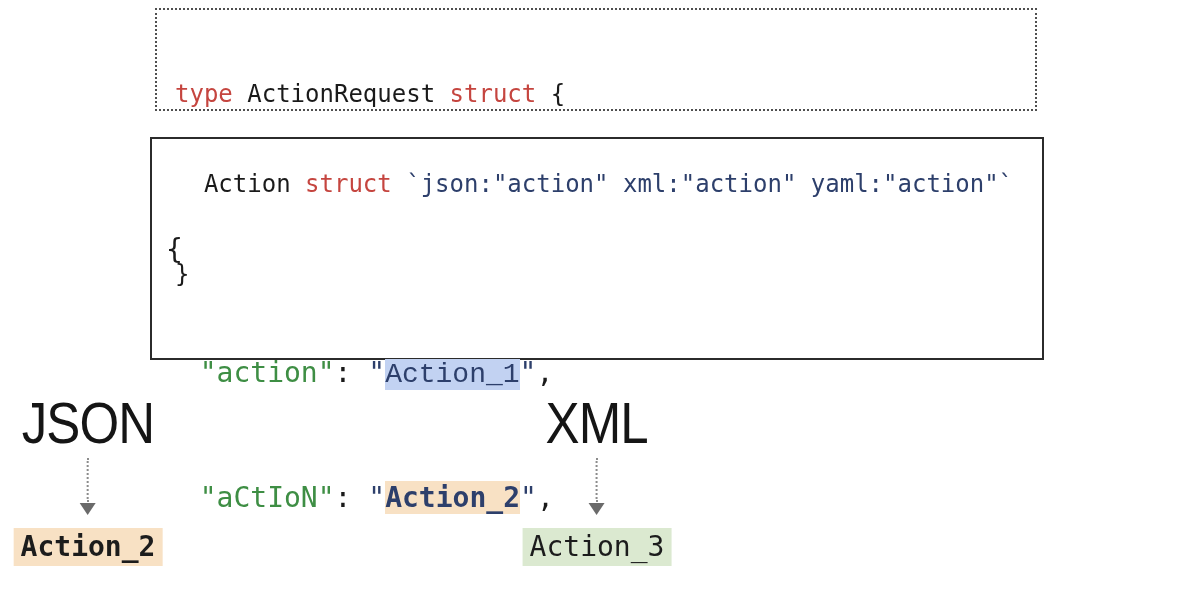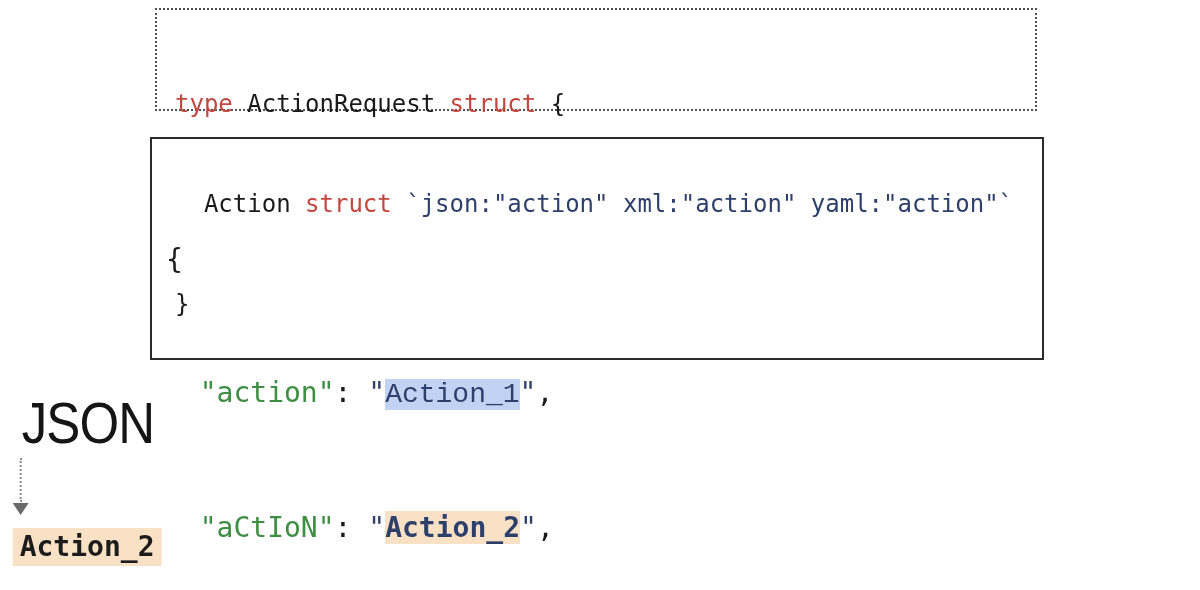--- a/index.html
+++ b/index.html
@@ -1,21 +1,21 @@
 <!DOCTYPE html>
 <html style="--code-red: #c5453f; --code-green: #3e8e44; --code-navy: #2d3f6b; --code-dark: #1a1a1a; --hl-blue: #c2d2f2; --hl-orange: #f8e1c4; --hl-green: #dbe9d0; --arrow-gray: #8c8c8c; --border-dark: #2b2b2b;"><head>
 <meta charset="utf-8">
 <style>
   html, body { margin:0; padding:0; background:#ffffff; }
   .canvas {
     position:relative; width:1200px; height:590px; background:#ffffff;
     overflow:hidden; font-family:"DejaVu Sans Mono","Liberation Mono",monospace;
   }
   .code { white-space:pre; }
-  .code-line { white-space:pre;margin-top:10px; }
+  .code-line { white-space:pre; }
 
   
   .struct-box {
     position:absolute; left:155px; top:8px; width:882px; height:103px;
     box-sizing:border-box; border:2px dotted #4f4f4f;
     padding:9px 0 0 18px; font-size:24px; line-height:30px;
   }
 
   
   .json-box {
@@ -29,21 +29,21 @@
   .tok.plain   { color:var(--code-dark,#1a1a1a); }
   .tok.navy    { color:var(--code-navy,#2d3f6b); }
   .tok.key     { color:var(--code-green,#3e8e44); }
   .hl-blue   { background:var(--hl-blue,#c2d2f2);font-family:Liberation Mono, monospace; }
   .hl-orange { background:var(--hl-orange,#f8e1c4);font-weight:bold; }
   .hl-green  { background:var(--hl-green,#dbe9d0); }
 
   
   .col {
     position:absolute; top:392px; transform:translateX(-50%);
-    display:flex; flex-direction:column; align-items:flex-start;
+    display:flex; flex-direction:column; align-items:center;
   }
   .fmt-label {
     font-family:"Liberation Sans",sans-serif; font-size:58px; line-height:62px;
     letter-spacing:-1px; color:#151515; transform:scaleX(0.88);
   }
   .arrow { margin-top:4px; display:flex; flex-direction:column; align-items:center; }
   .arrow-line { width:0; height:44px; border-left:2px dotted var(--arrow-gray,#8c8c8c); }
   .arrow-head {
     width:0; height:0; margin-top:1px;
     border-left:8px solid transparent; border-right:8px solid transparent;
@@ -75,15 +75,23 @@
 
   <div class="col" style="left:88px">
     <div class="fmt-label">JSON</div>
     <div class="arrow">
       <div class="arrow-line"></div>
       <div class="arrow-head"></div>
     </div>
     <div class="chip hl-orange">Action_2</div>
   </div>
 
+  <div class="col" style="left:597px">
+    <div class="fmt-label">XML</div>
+    <div class="arrow">
+      <div class="arrow-line"></div>
+      <div class="arrow-head"></div>
+    </div>
+    <div class="chip hl-green">Action_3</div>
+  </div>
 
 
 </div>
 
 </body></html>

